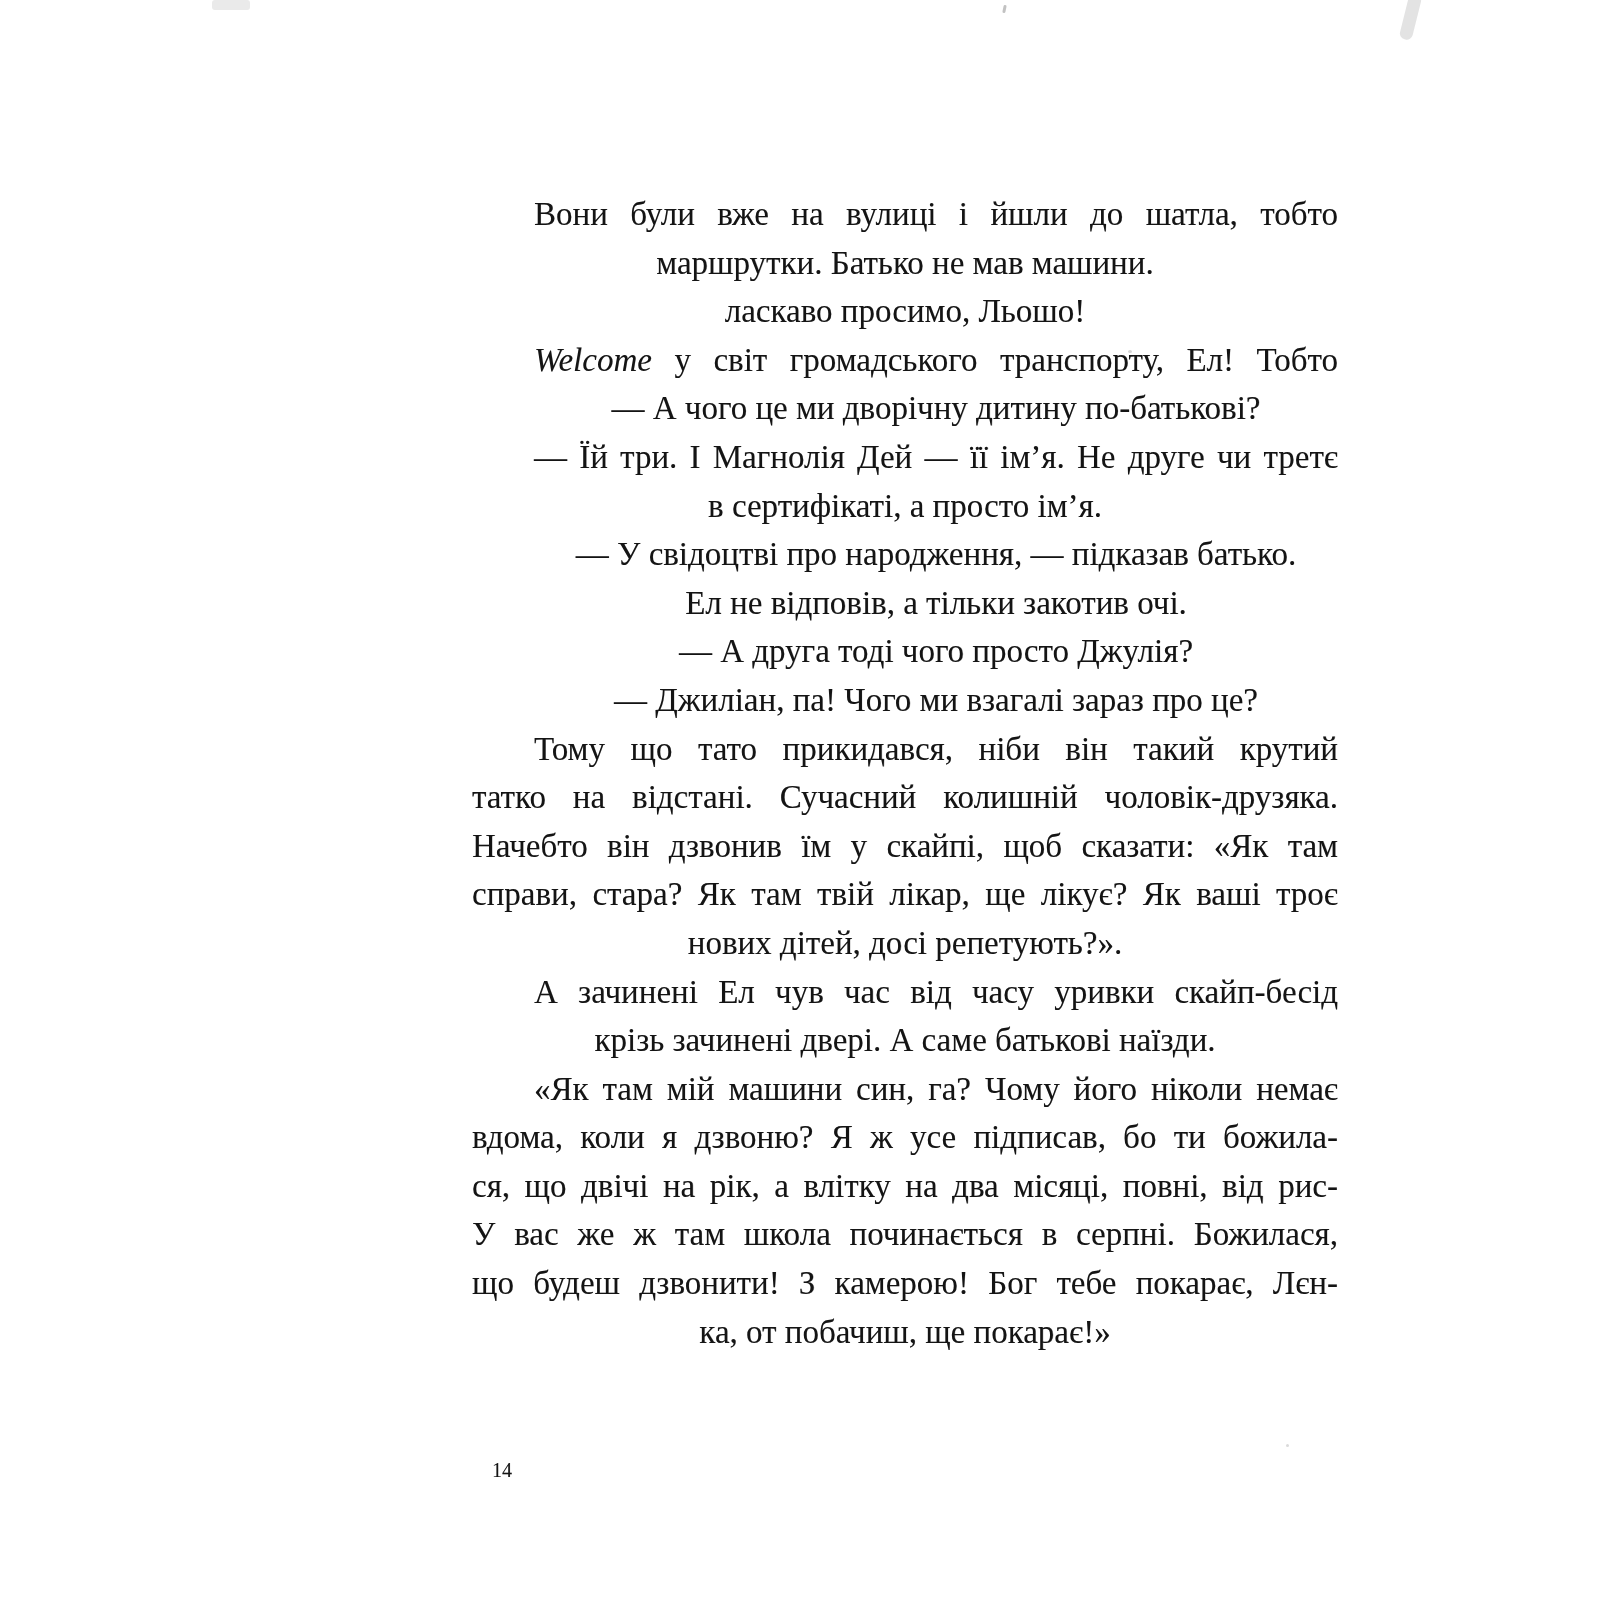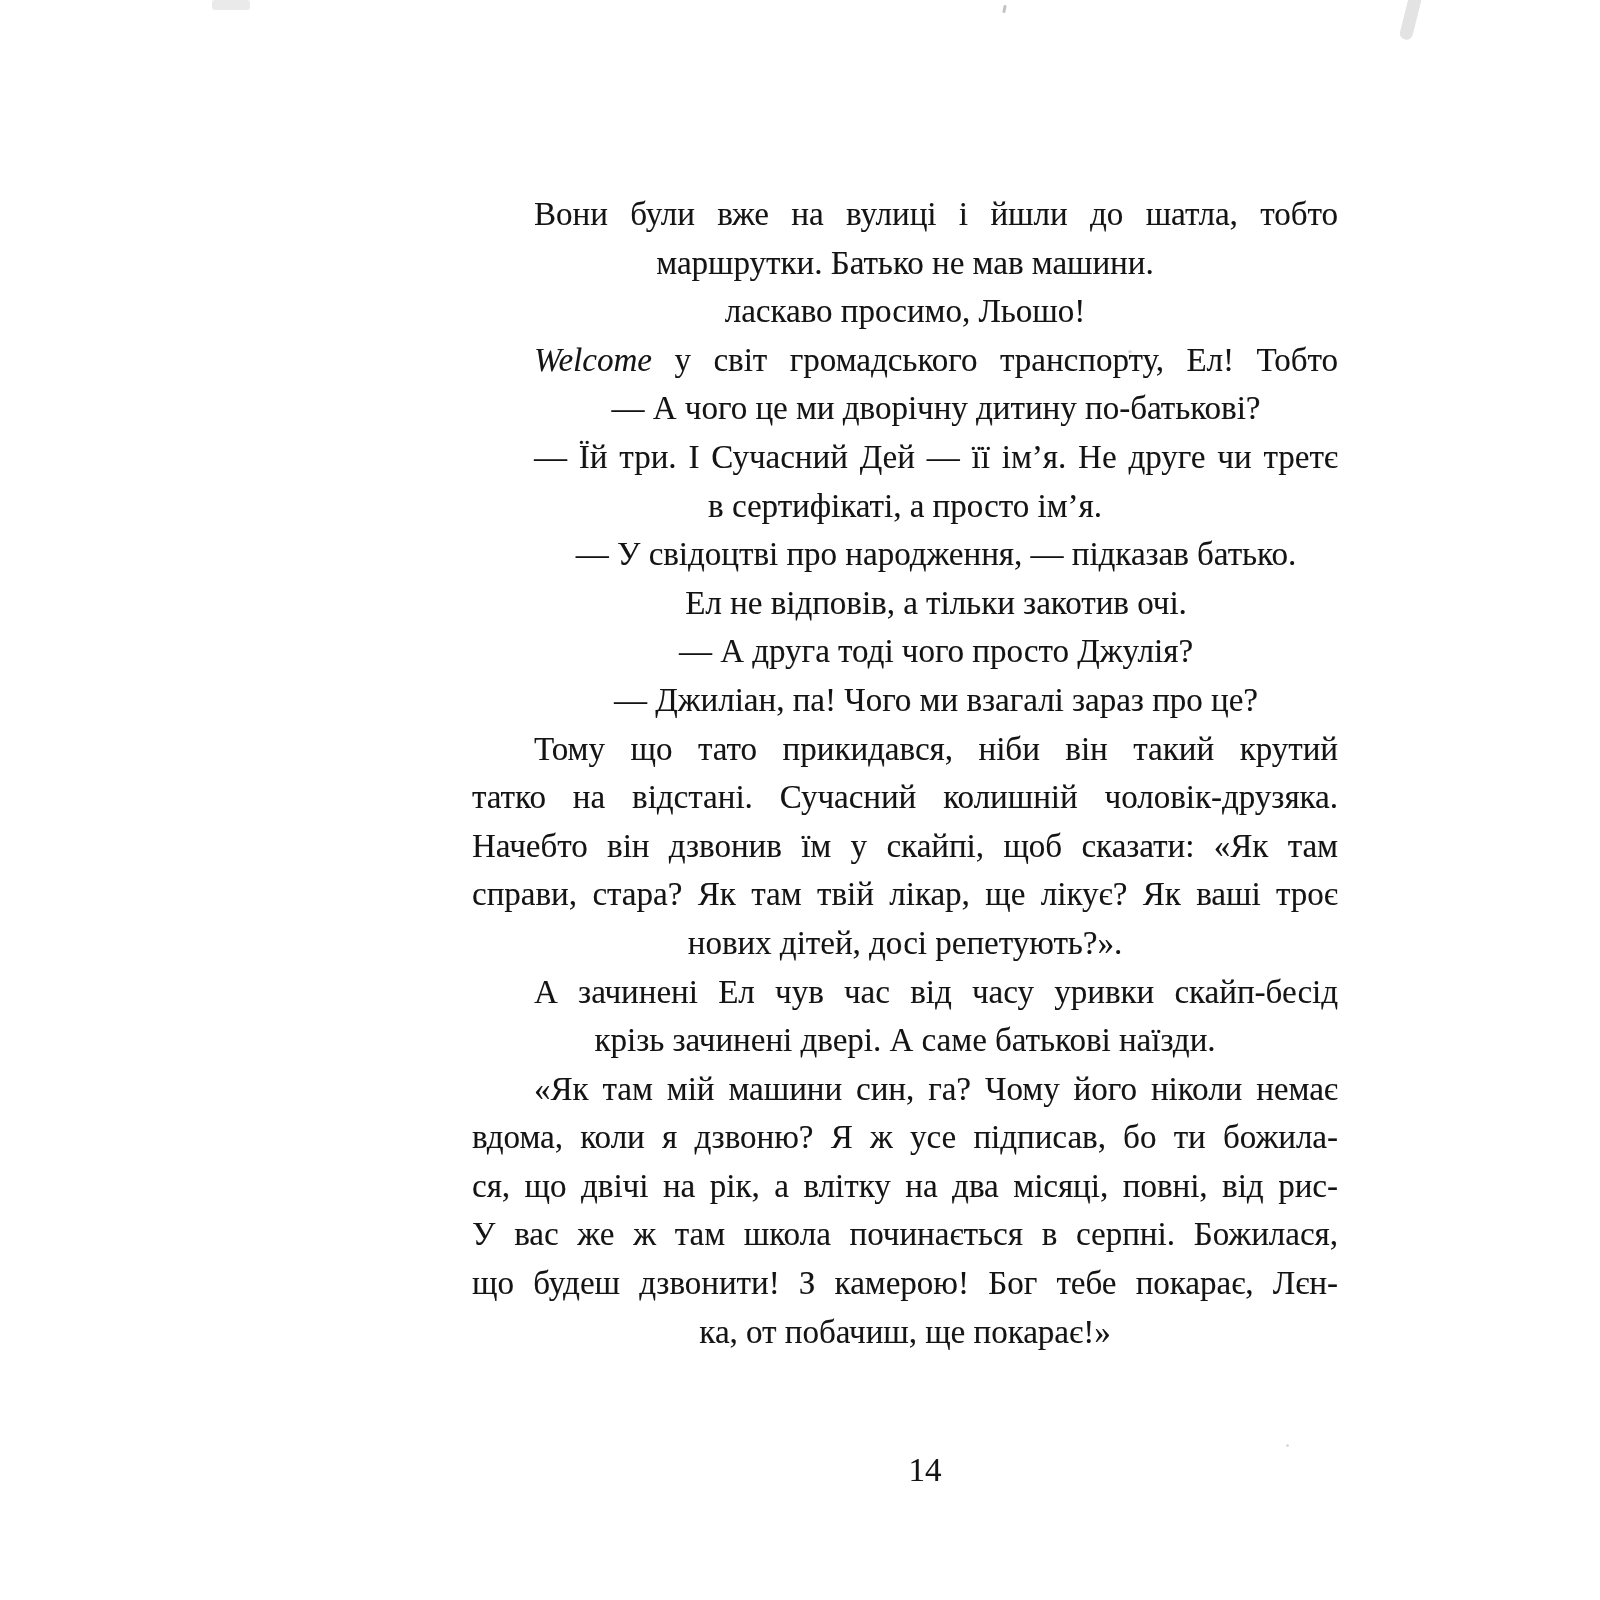--- a/index.html
+++ b/index.html
@@ -34,22 +34,22 @@
     text-align: justify;
     text-align-last: justify;
   }
   .line.indent { padding-left: 62px; }
   .it { font-style: italic; }
   .page-number {
     position: absolute;
     left: 492px;
     top: 1450px;
     width: 866px;
-    text-align: center;
-    font-size: 33px;
+    text-align: left;
+    font-size: 20px;
     line-height: 40px;
     text-shadow: 0.3px 0.3px 0.4px rgba(0,0,0,0.28);
   }
   
   .artifact { position: absolute; pointer-events: none; }
   .art-1 { left: 212px; top: 0; width: 38px; height: 10px;
            background: rgba(185,185,185,0.30); border-radius: 3px; }
   .art-2 { left: 1003px; top: 5px; width: 3px; height: 8px;
            background: rgba(120,120,120,0.45); transform: rotate(12deg); border-radius: 2px; }
   .art-3 { left: 1404px; top: -6px; width: 13px; height: 46px;
@@ -75,21 +75,21 @@
         <div class="line"><span>маршрутки. Батько не мав машини.</span></div>
       </div>
       <div class="para">
         <div class="line"><span>ласкаво просимо, Льошо!</span></div>
         <div class="line indent just"><span class="it">Welcome</span><span> у світ громадського транспорту, Ел! Тобто</span></div>
       </div>
       <div class="para">
         <div class="line indent"><span>— А чого це ми дворічну дитину по-батькові?</span></div>
       </div>
       <div class="para">
-        <div class="line indent just"><span>— Їй три. І Сучасний Дей — її ім’я. Не друге чи третє</span></div>
+        <div class="line indent just"><span>— Їй три. І Магнолія Дей — її ім’я. Не друге чи третє</span></div>
         <div class="line"><span>в сертифікаті, а просто ім’я.</span></div>
       </div>
       <div class="para">
         <div class="line indent"><span>— У свідоцтві про народження, — підказав батько.</span></div>
       </div>
       <div class="para">
         <div class="line indent"><span>Ел не відповів, а тільки закотив очі.</span></div>
       </div>
       <div class="para">
         <div class="line indent"><span>— А друга тоді чого просто Джулія?</span></div>

